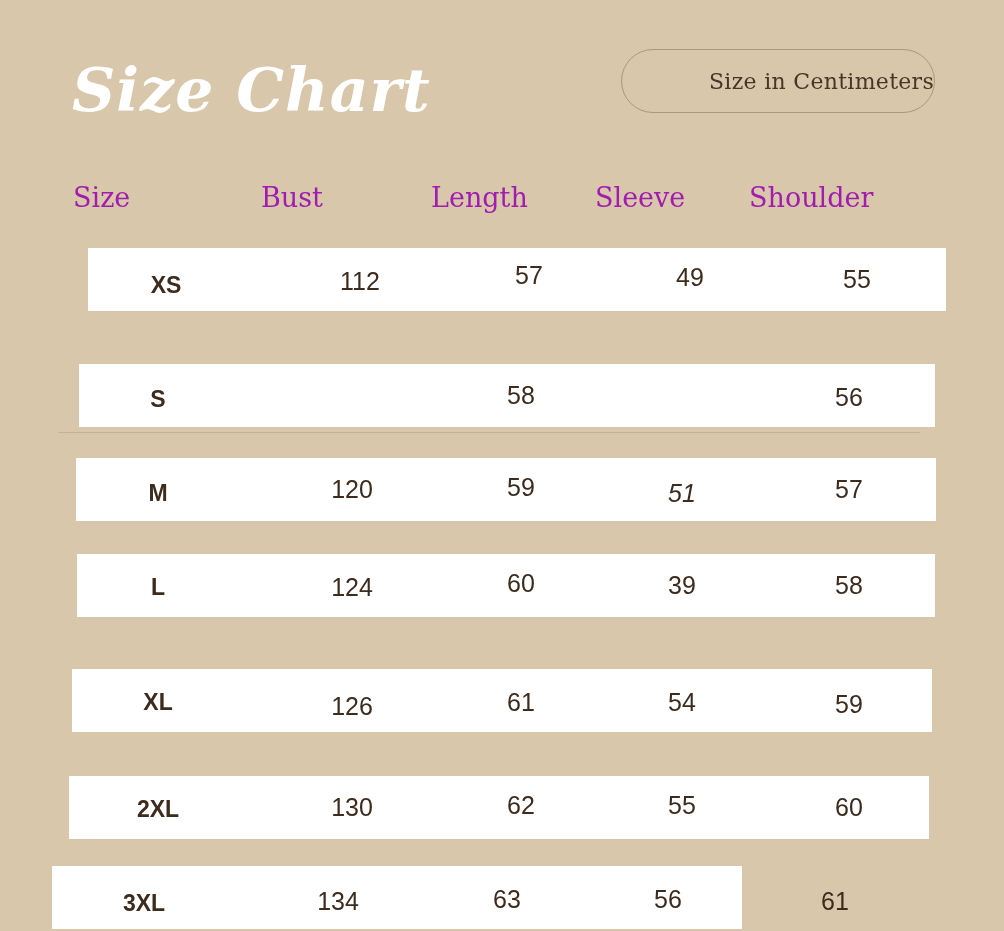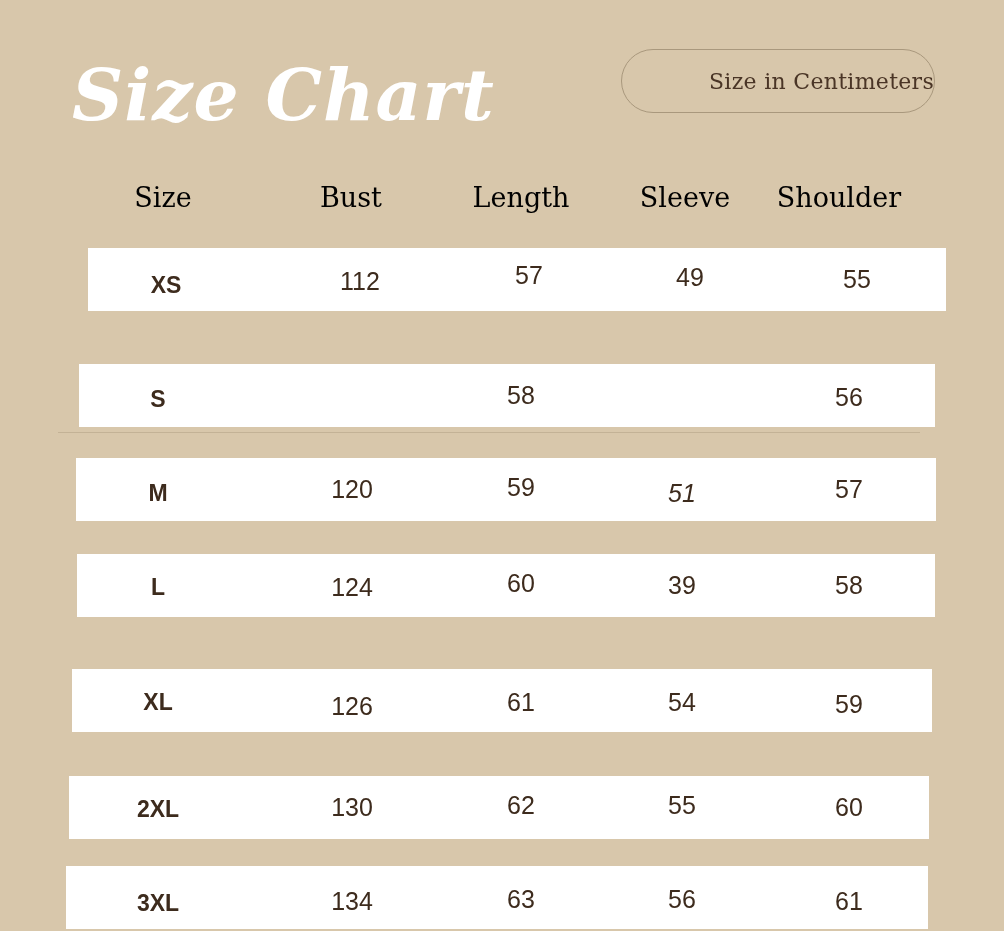--- a/index.html
+++ b/index.html
@@ -22,21 +22,21 @@
   }
 
   
   .title {
     position: absolute;
     left: 72px;
     top: 60px;
     font-family: "DejaVu Serif", serif;
     font-style: italic;
     font-weight: bold;
-    font-size: 71px;
+    font-size: 60px;
     line-height: 1;
     color: #ffffff;
     letter-spacing: 1px;
     white-space: nowrap;
   }
 
   .unit-pill {
     position: absolute;
     left: 621px;
     top: 49px;
@@ -61,22 +61,21 @@
     position: absolute;
     left: 0;
     top: 182px;
     width: 1004px;
     height: 44px;
   }
   .col-header {
     position: absolute;
     font-family: "DejaVu Serif", serif;
     font-size: 27px;
-    color: #000000;
-    text-align: center;
+    color: #a21caf;
     white-space: nowrap;
   }
 
   
   .row {
     position: absolute;
     background: #ffffff;
     height: 63px;
   }
   .cell {
@@ -156,21 +155,21 @@
         <div class="cell num" style="left: 530px; width: 160px; top: 2px;">54</div>
         <div class="cell num" style="left: 697px; width: 160px; top: 4px;">59</div>
       </div>
       <div class="row" style="left: 69px; top: 776px; width: 860px;">
         <div class="cell size" style="left: 9px; width: 160px; top: 2px;">2XL</div>
         <div class="cell num" style="left: 203px; width: 160px; top: 0px;">130</div>
         <div class="cell num" style="left: 372px; width: 160px; top: -2px;">62</div>
         <div class="cell num" style="left: 533px; width: 160px; top: -2px;">55</div>
         <div class="cell num" style="left: 700px; width: 160px; top: 0px;">60</div>
       </div>
-      <div class="row" style="left: 66px; top: 866px; width: 862px;">
+      <div class="row" style="left: 52px; top: 866px; width: 690px;">
         <div class="cell size" style="left: 12px; width: 160px; top: 6px;">3XL</div>
         <div class="cell num" style="left: 206px; width: 160px; top: 4px;">134</div>
         <div class="cell num" style="left: 375px; width: 160px; top: 2px;">63</div>
         <div class="cell num" style="left: 536px; width: 160px; top: 2px;">56</div>
         <div class="cell num" style="left: 703px; width: 160px; top: 4px;">61</div>
       </div>
     </div>
 
   <div class="hairline" style="left:58px; top:432px; width:862px;"></div>
 

